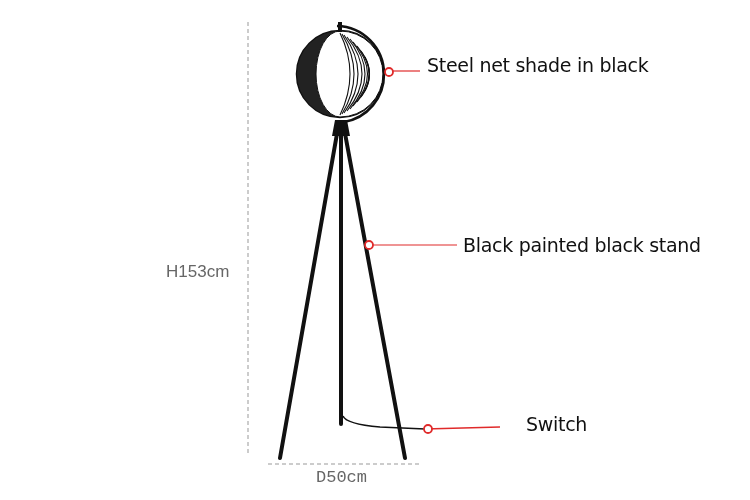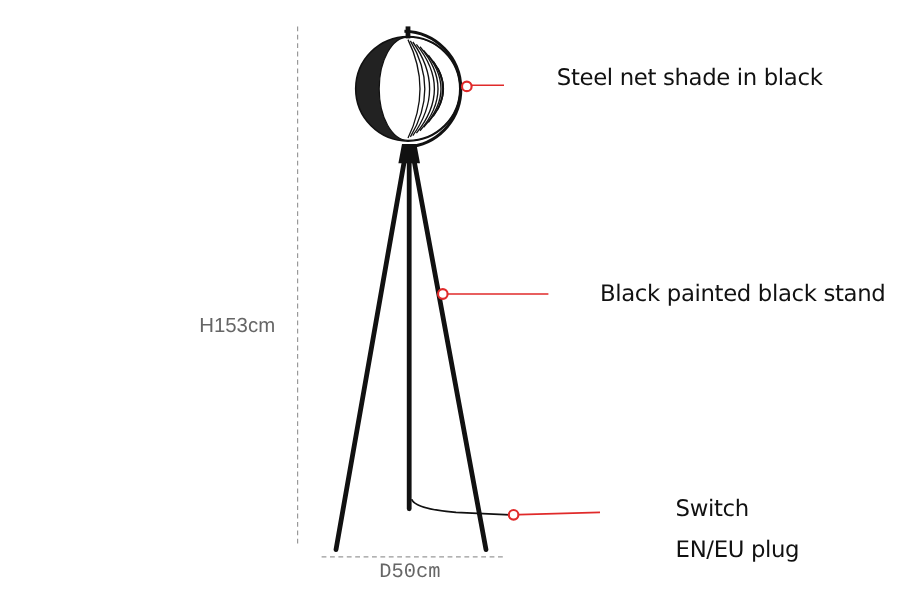--- a/index.html
+++ b/index.html
@@ -5,21 +5,20 @@
     html, body { margin: 0; padding: 0; background: #ffffff; }
     body { width: 750px; height: 500px; position: relative; overflow: hidden; }
     .canvas { position: absolute; left: 0; top: 0; width: 750px; height: 500px; }
     .label {
       position: absolute;
       font-family: "DejaVu Sans", sans-serif;
       color: #111111;
       font-size: 19px;
       letter-spacing: -0.3px;
       white-space: nowrap;
-      margin-left: 37px;
     }
     .dim {
       position: absolute;
       font-family: "Liberation Sans", sans-serif;
       color: #666666;
       font-size: 17px;
       white-space: nowrap;
     }
   </style>
 </head>
@@ -70,14 +69,13 @@
 
     <circle cx="428" cy="429" r="4" fill="#fff" stroke="#e02a2a" stroke-width="1.8"></circle>
   </svg>
 
   <span class="dim" style="left:166px;top:262px;">H153cm</span>
   <span class="dim" style="left:316px;top:468px;font-family:Liberation Mono, monospace;">D50cm</span>
 
   <span class="label" style="left:427px;top:54px;">Steel net shade in black</span>
   <span class="label" style="left:463px;top:234px;">Black painted black stand</span>
   <span class="label" style="left:526px;top:413px;text-align:right;">Switch</span>
-  <span class="label" style="left:526px;top:447px;">EN/EU plug</span>
 </div>
 
 </body></html>

